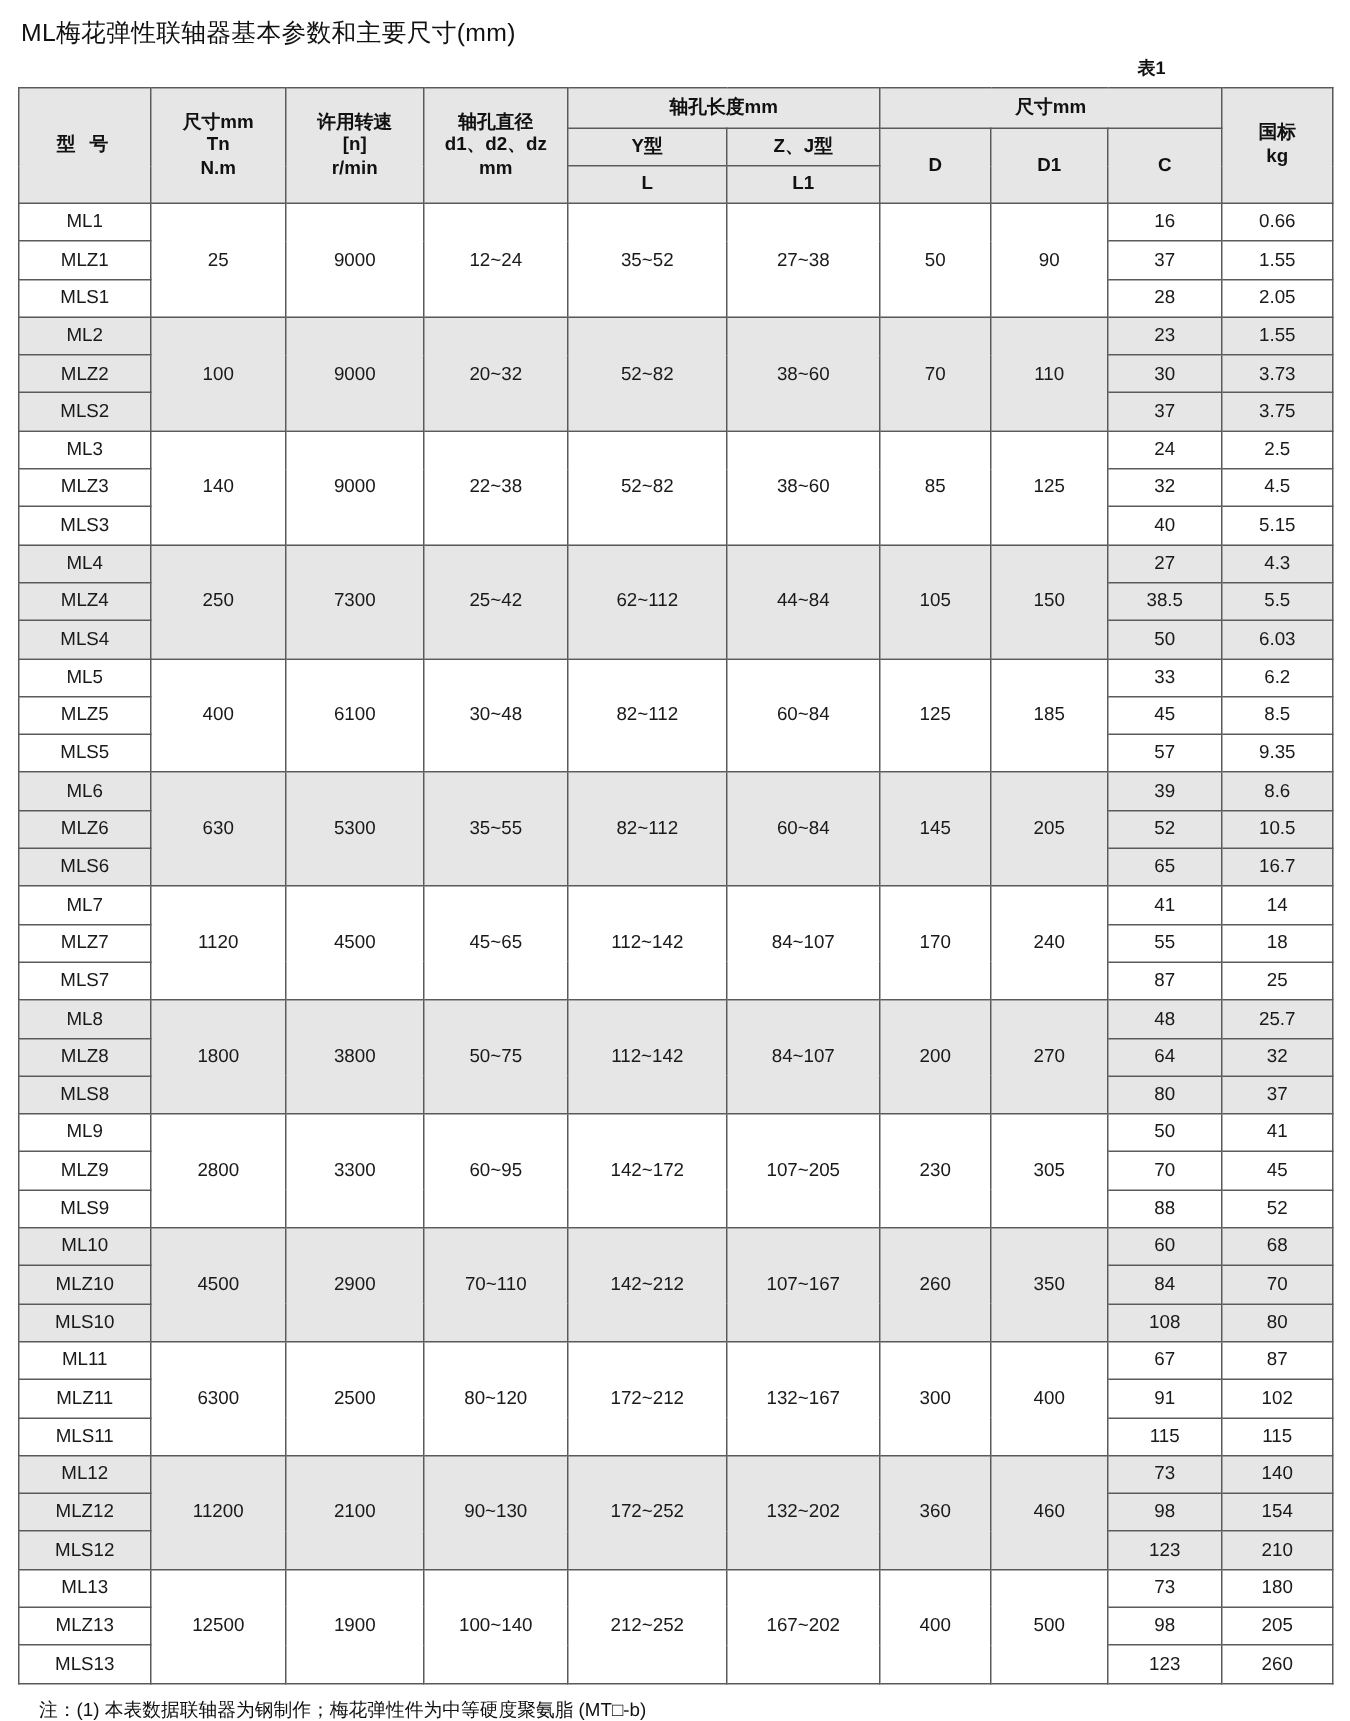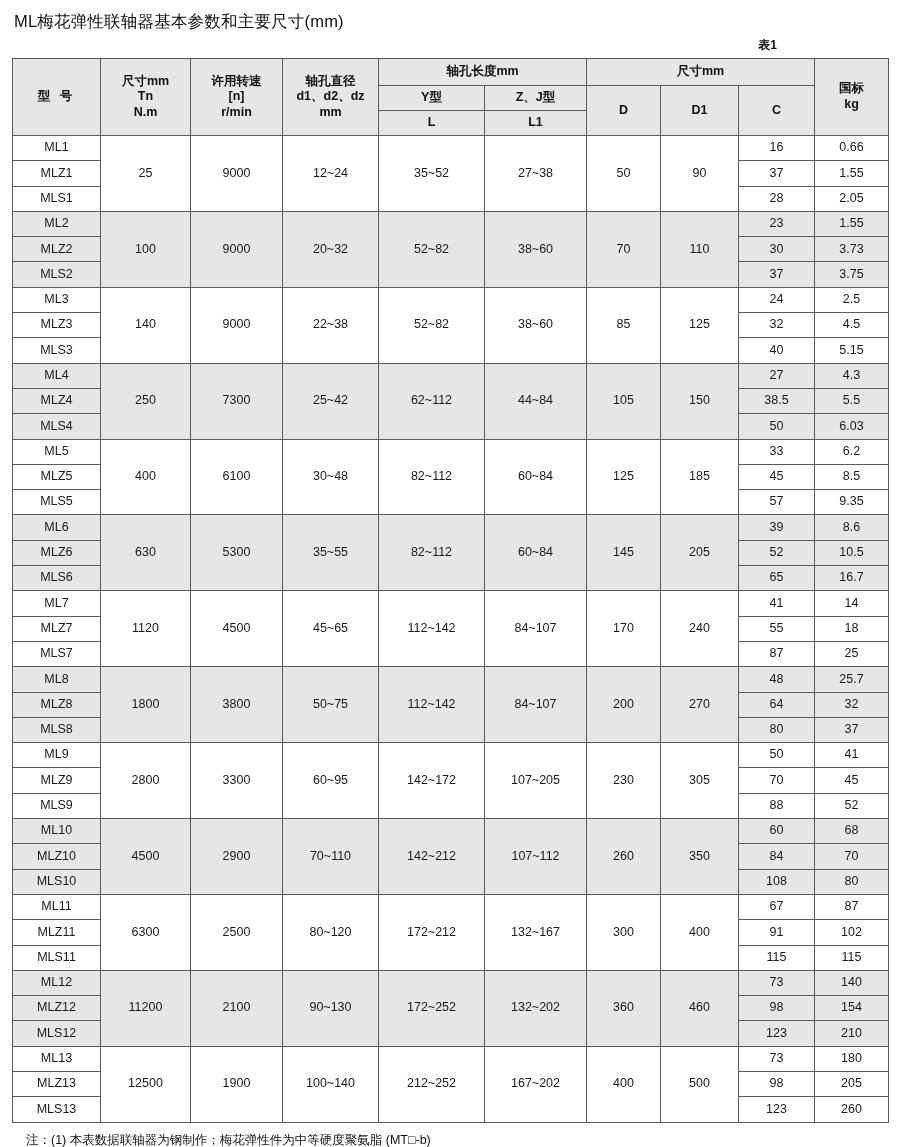--- a/index.html
+++ b/index.html
@@ -361,21 +361,21 @@
           <td class="model">MLS9</td>
           <td>88</td>
           <td>52</td>
         </tr>
         <tr class="alt">
           <td class="model">ML10</td>
           <td rowspan="3">4500</td>
           <td rowspan="3">2900</td>
           <td rowspan="3">70~110</td>
           <td rowspan="3">142~212</td>
-          <td rowspan="3">107~112</td>
+          <td rowspan="3">107~167</td>
           <td rowspan="3">260</td>
           <td rowspan="3">350</td>
           <td>60</td>
           <td>68</td>
         </tr>
         <tr class="alt">
           <td class="model">MLZ10</td>
           <td>84</td>
           <td>70</td>
         </tr>

